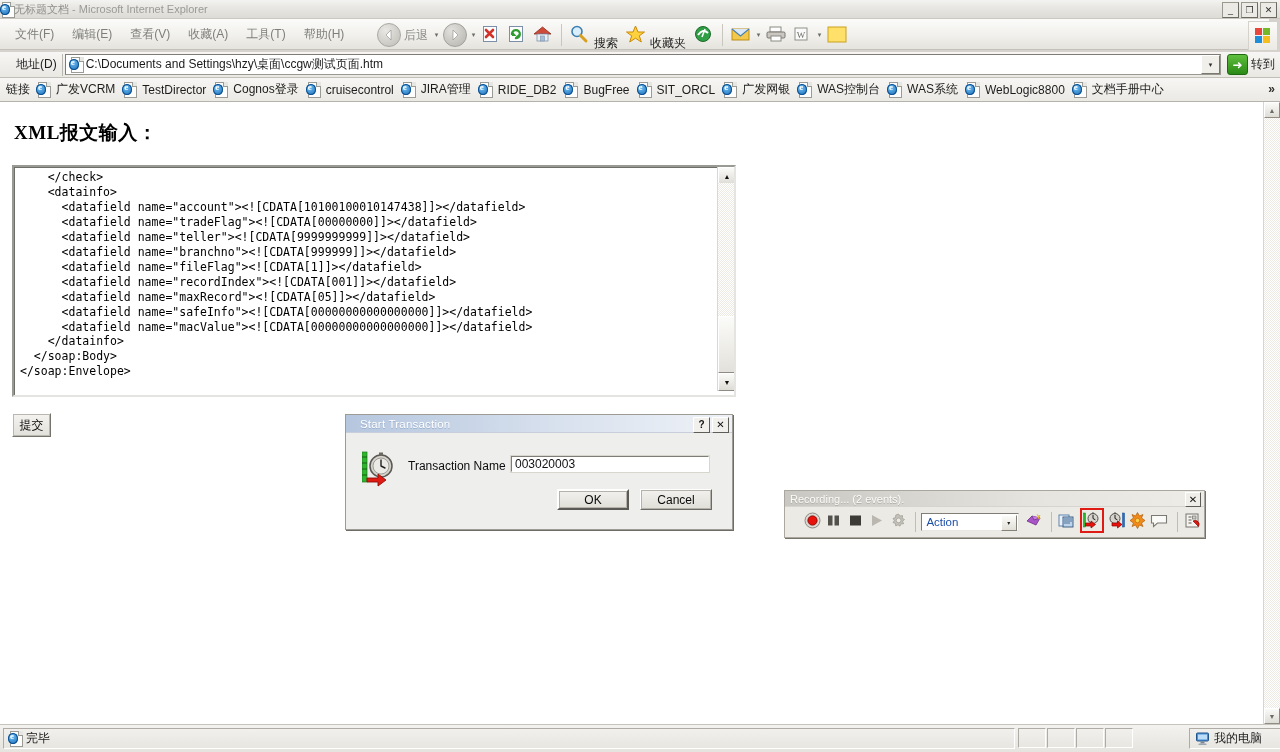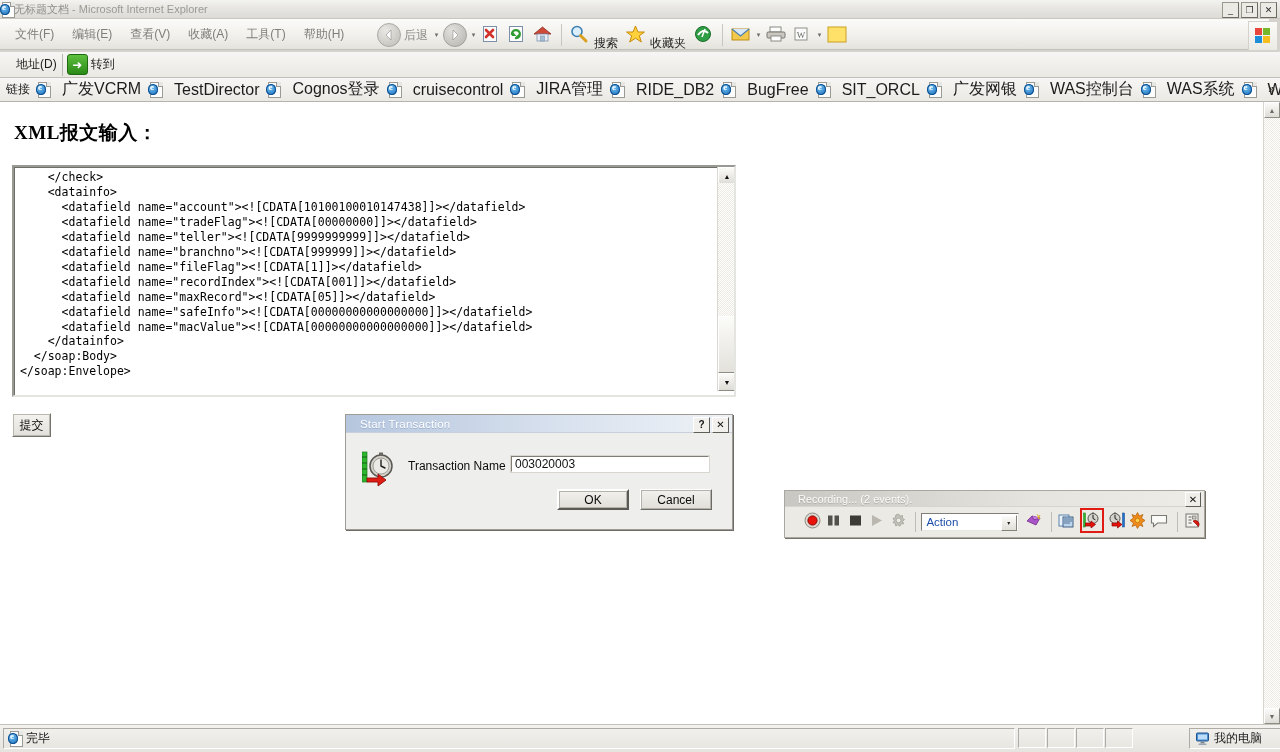--- a/index.html
+++ b/index.html
@@ -83,21 +83,21 @@
 
   
   .linksbar{
     position:absolute;left:0;top:78px;width:1280px;height:23px;
     background:linear-gradient(to bottom,#f7f6f4,#eae9e4);
     border-bottom:1px solid #b5b3ab;
     display:flex;align-items:center;overflow:hidden;
   }
   .links-label{font-size:12px;color:#1c1c1c;padding:0 4px 0 6px;white-space:nowrap;}
   .link-item{display:flex;align-items:center;padding:1px 5px 1px 2px;white-space:nowrap;}
-  .link-item span.lt{font-size:16px;color:#1c1c1c;margin-left:12px;}
+  .link-item span.lt{font-size:12px;color:#1c1c1c;margin-left:6px;}
   .links-more{position:absolute;right:5px;top:4px;font-size:12px;font-weight:bold;color:#33312c;}
 
   
   .ieico{width:14px;height:15px;position:relative;flex:0 0 auto;}
   .ieico .pg{position:absolute;left:2px;top:0;width:11px;height:14px;background:#fdfdfd;border:1px solid #9b9b96;}
   .ieico .pg:after{content:"";position:absolute;right:-1px;top:-1px;width:4px;height:4px;background:#e6e6e2;border-left:1px solid #9b9b96;border-bottom:1px solid #9b9b96;}
   .ieico .e{position:absolute;left:0px;top:2px;width:10px;height:11px;border-radius:50%;
       background:radial-gradient(circle at 40% 35%,#6fc0f2,#1464b4);
       box-shadow:inset 0 0 0 1px #0d4f8f;}
   .ieico .e:before{content:"e";position:absolute;left:2px;top:-2px;color:#fff;font-size:9px;font-weight:bold;font-family:"Liberation Serif",serif;}
@@ -209,21 +209,21 @@
     position:absolute;left:784px;top:490px;width:419px;height:46px;
     background:#eceae4;
     border:1px solid #a9a7a0;
     box-shadow:1px 1px 0 #767469;
   }
   .rec-title{
     height:15px;display:flex;align-items:center;
     background:linear-gradient(to right,#c9c7c1 0%,#e6e4de 60%,#eeece6 100%);
     border-bottom:1px solid #d6d4ce;
   }
-  .rec-title .t{font-size:11px;color:#fbfbfa;padding-left:13px;text-shadow:0 1px 0 #b0aea7;}
+  .rec-title .t{font-size:11px;color:#fbfbfa;padding-left:5px;text-shadow:0 1px 0 #b0aea7;}
   .rec-close{
     position:absolute;right:3px;top:1px;width:14px;height:13px;
     background:#f0eee8;border:1px solid #fff;border-right-color:#5f5d57;border-bottom-color:#5f5d57;
     display:flex;align-items:center;justify-content:center;font-size:10px;font-weight:bold;color:#111;line-height:1;
   }
   .rec-bar{display:flex;align-items:center;height:29px;padding-left:18px;}
   .rbtn{width:19px;height:19px;display:flex;align-items:center;justify-content:center;margin-right:3px;position:relative;}
   .rec-div{width:1px;height:20px;background:#bfbdb6;margin:0 5px;}
   .rec-combo{
     width:100px;height:18px;background:#fff;border:1px solid;
@@ -415,20 +415,28 @@
       <i class="q1"></i>
         <i class="q2"></i>
         <i class="q3"></i>
         <i class="q4"></i>
     </span>
   </div>
 
   <div class="addrbar">
     <span class="addr-label">地址(D)</span>
     <span class="addr-sep"></span>
+    <div class="addr-input" style="margin-left:2px;margin-right:2px;">
+      <span class="ieico" style="margin-left:3px;">
+        <span class="pg"></span>
+          <span class="e"></span>
+      </span>
+      <span class="addr-text">C:\Documents and Settings\hzy\桌面\ccgw测试页面.htm</span>
+      <span class="addr-drop">▾</span>
+    </div>
     <div class="go-btn">
       <span class="go-arrow">➜</span>
       <span class="go-text">转到</span>
     </div>
   </div>
 
   <div class="linksbar">
     <span class="links-label">链接</span>
     <div class="link-item">
         <span class="ieico">

